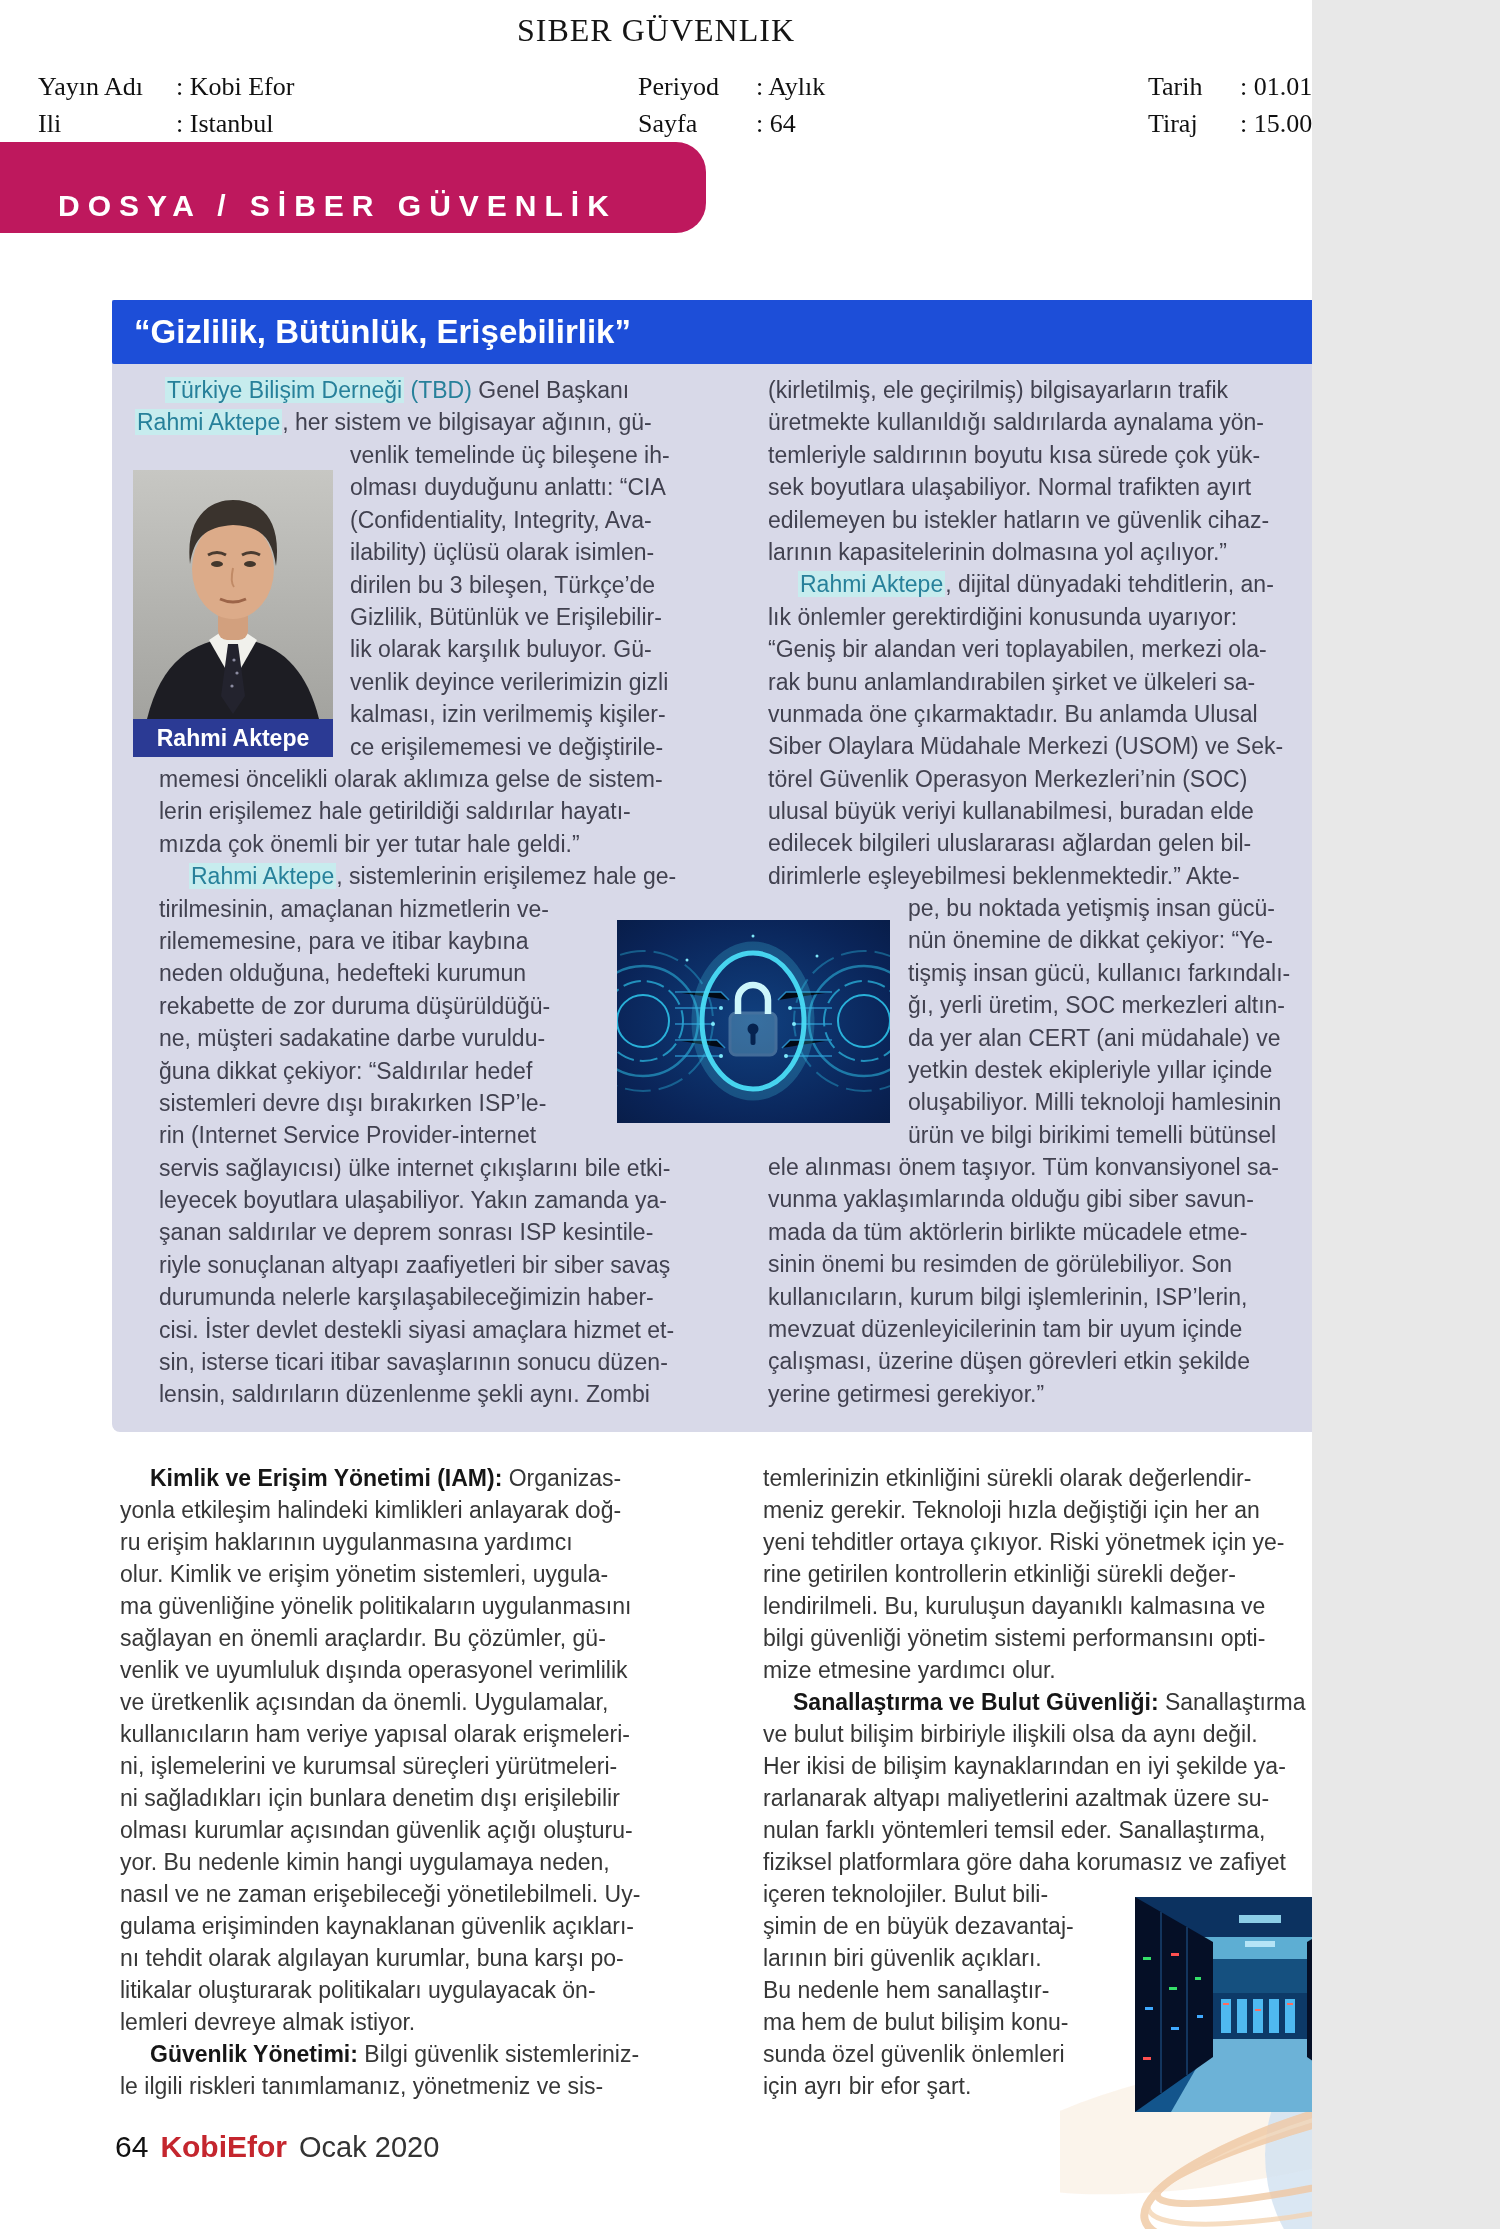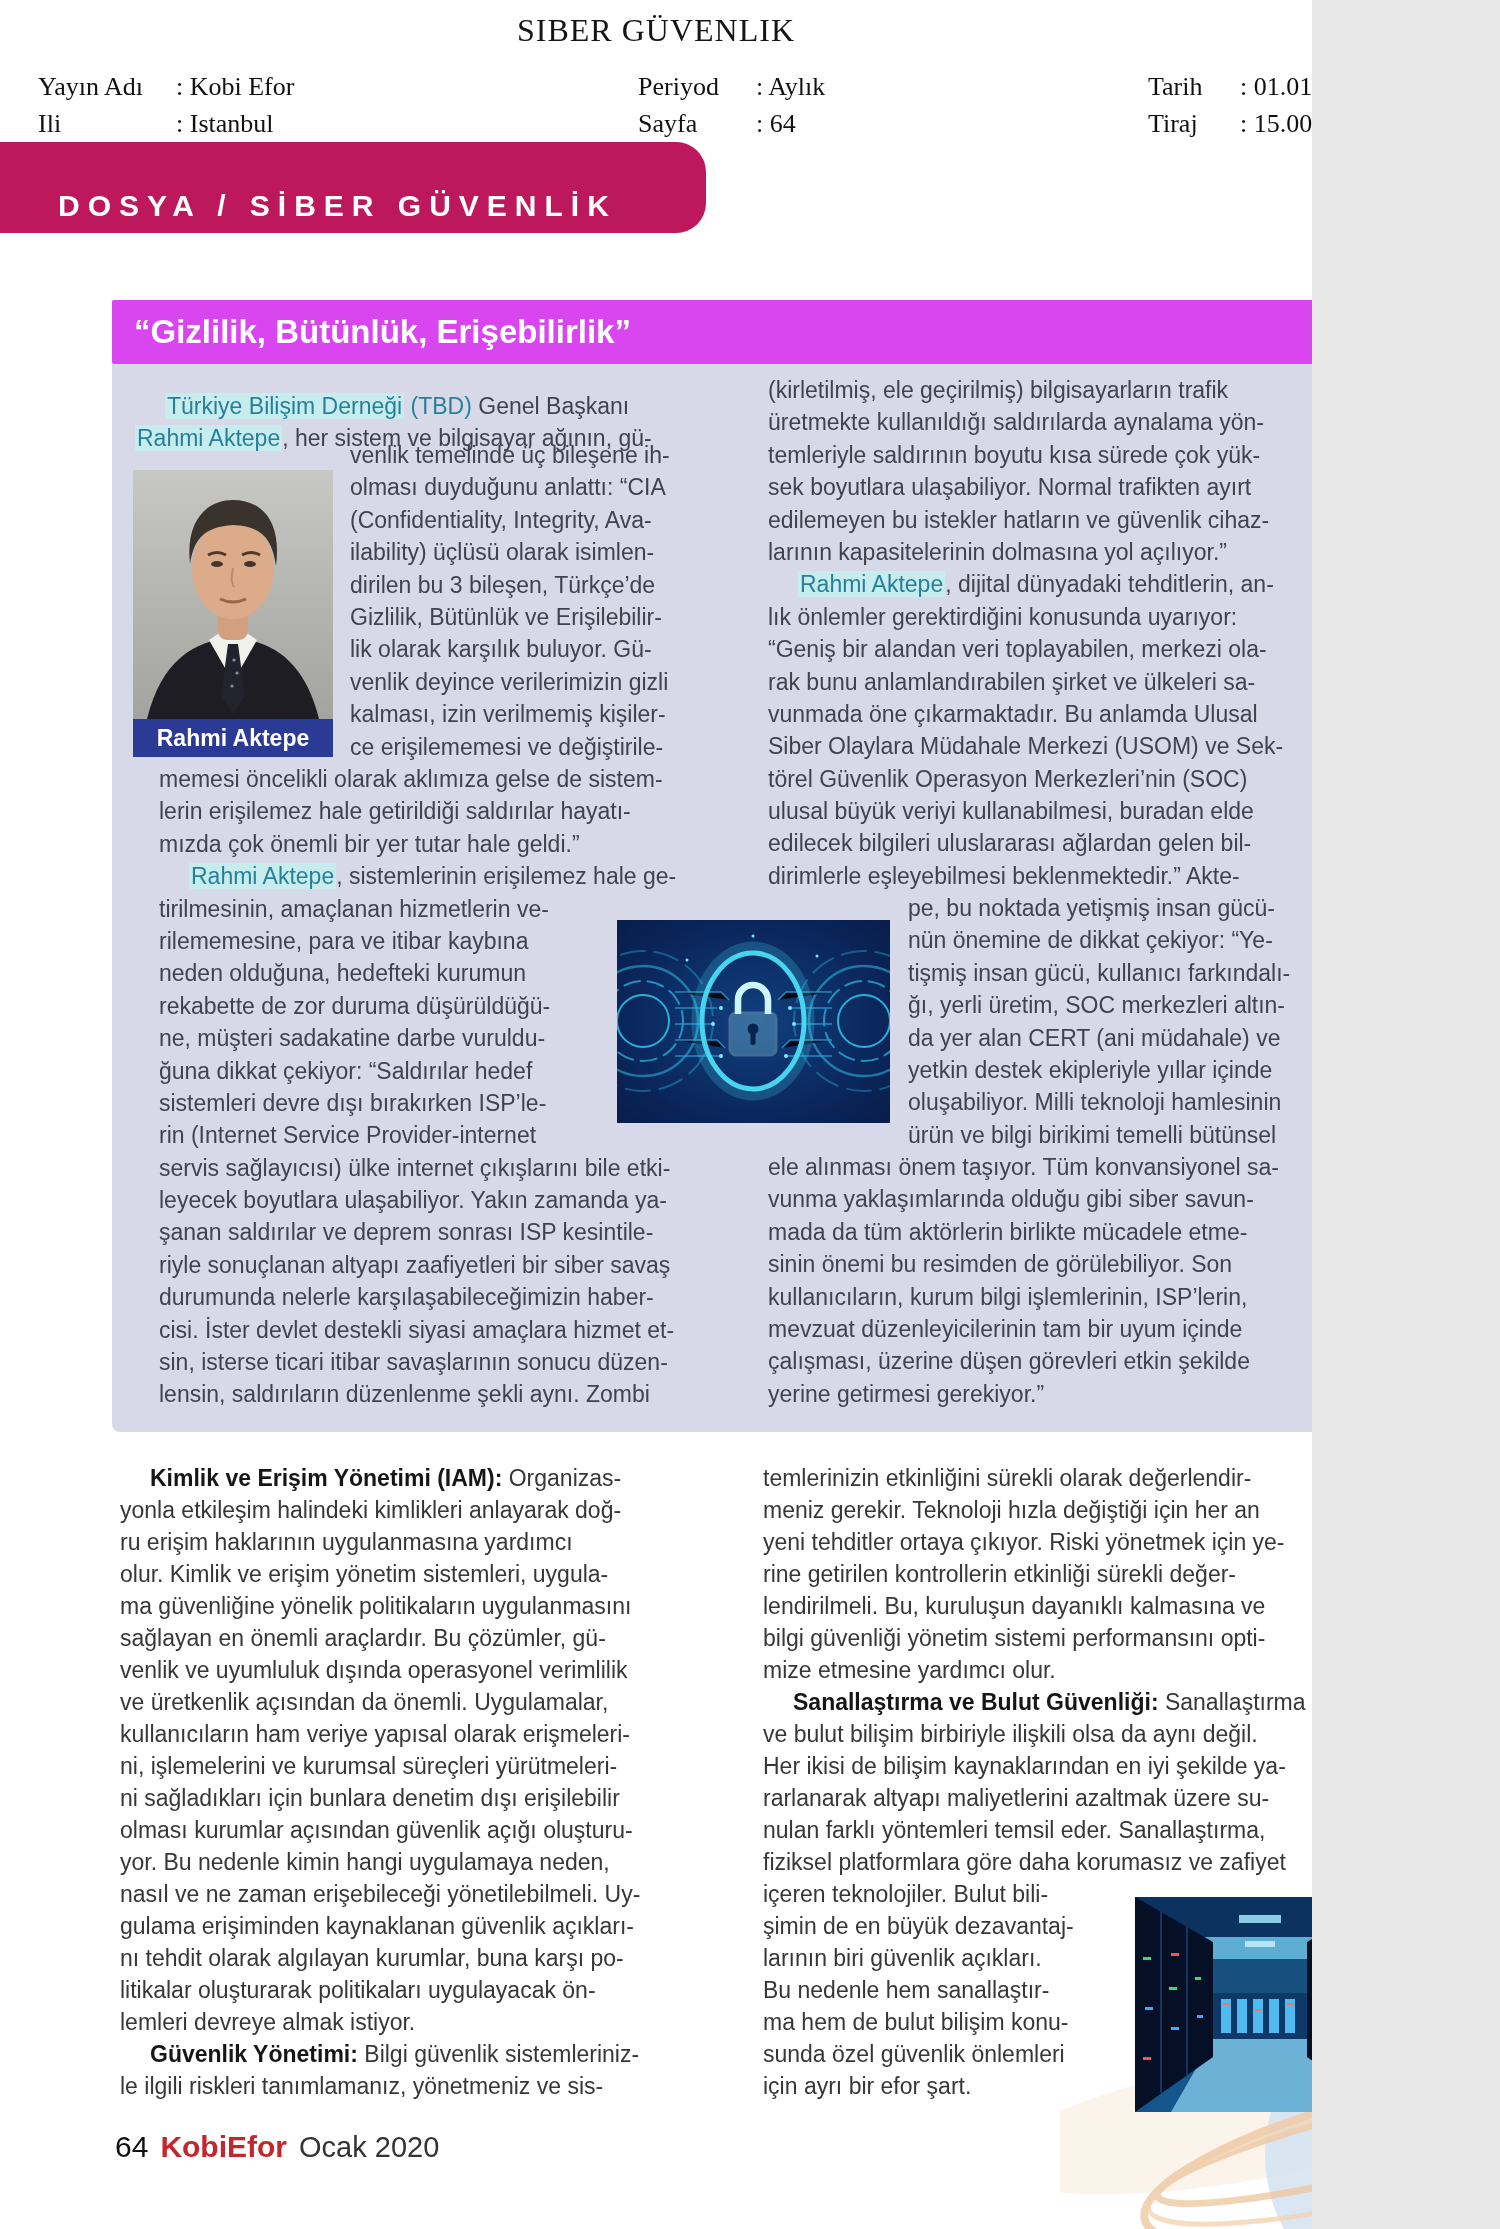--- a/index.html
+++ b/index.html
@@ -17,21 +17,21 @@
   .page-indicator{position:absolute;left:1420px;top:103px;font-family:"Liberation Serif",serif;
                   font-size:26px;color:#111;}
   
   .banner{position:absolute;left:0;top:142px;width:706px;height:91px;background:#be185d;
           border-radius:0 30px 30px 0;display:flex;align-items:flex-end;}
   .banner span{color:#fff;font-weight:bold;font-size:30px;letter-spacing:8px;
                padding:0 0 10px 58px;white-space:nowrap;}
   
   .article-box{position:absolute;left:112px;top:300px;width:1276px;height:1132px;
                background:#d8d9e8;border-radius:0 0 8px 8px;}
-  .article-head{position:absolute;left:112px;top:300px;width:1276px;height:64px;background:#d946ef;
+  .article-head{position:absolute;left:112px;top:300px;width:1276px;height:64px;background:#1d4ed8;
                 display:flex;align-items:center;border-radius:2px;}
   .article-head span{color:#fff;font-weight:bold;font-size:33px;padding-left:22px;letter-spacing:0px;white-space:nowrap;}
   
   .lines{position:absolute;}
   .lines .ln{white-space:nowrap;}
   .art .ln{height:32.4px;line-height:32.4px;font-size:23px;color:#41414f;}
   .bot .ln{height:32px;line-height:32px;font-size:23px;color:#373737;}
   .hl{background:#c7ecee;color:#27809a;padding:0 2px;}
   .teal{color:#27809a;}
   .b{font-weight:bold;color:#161616;}
@@ -85,21 +85,21 @@
 
   <div class="banner">
     <span>DOSYA / SİBER GÜVENLİK</span>
   </div>
 
   <div class="article-box"></div>
   <div class="article-head">
     <span>“Gizlilik, Bütünlük, Erişebilirlik”</span>
   </div>
 
-  <div class="lines art" style="left:135px;top:374px;margin-top:16px;">
+  <div class="lines art" style="left:135px;top:374px;">
       <div class="ln"><span class="ind"></span><span class="hl">Türkiye Bilişim Derneği</span><span> </span><span class="teal">(TBD)</span><span> Genel Başkanı</span></div>
       <div class="ln"><span class="hl">Rahmi Aktepe</span><span>, her sistem ve bilgisayar ağının, gü-</span></div>
     </div>
   <div class="lines art" style="left:350px;top:439px;">
       <div class="ln">venlik temelinde üç bileşene ih-</div>
       <div class="ln">olması duyduğunu anlattı: “CIA</div>
       <div class="ln">(Confidentiality, Integrity, Ava-</div>
       <div class="ln">ilability) üçlüsü olarak isimlen-</div>
       <div class="ln">dirilen bu 3 bileşen, Türkçe’de</div>
       <div class="ln">Gizlilik, Bütünlük ve Erişilebilir-</div>

